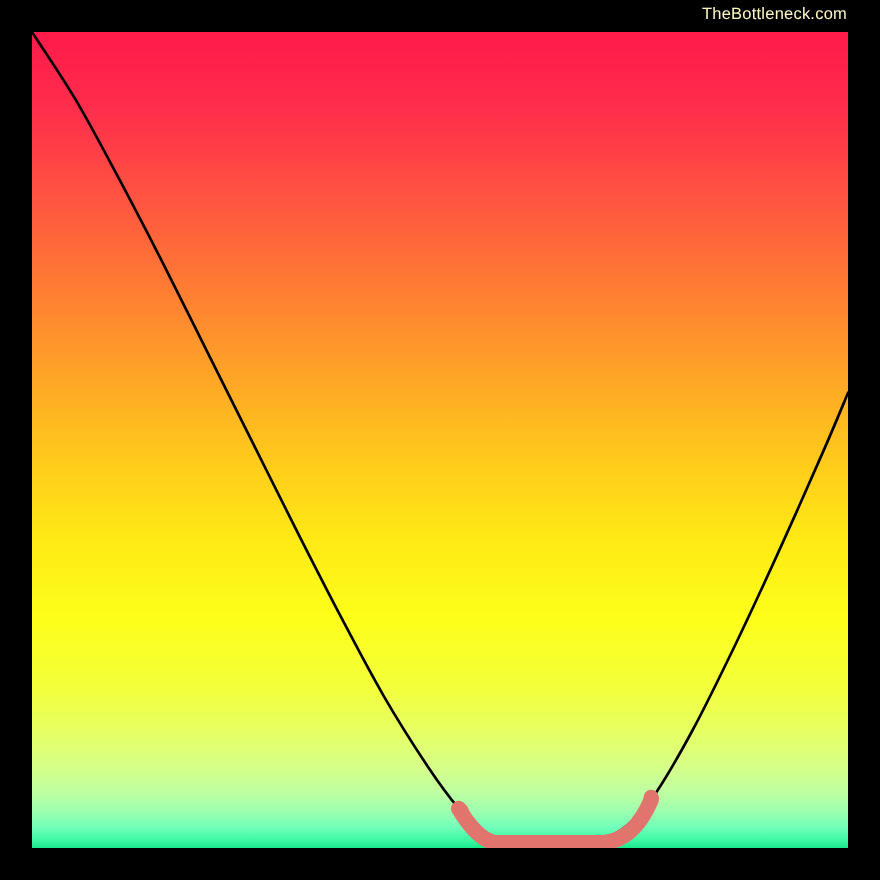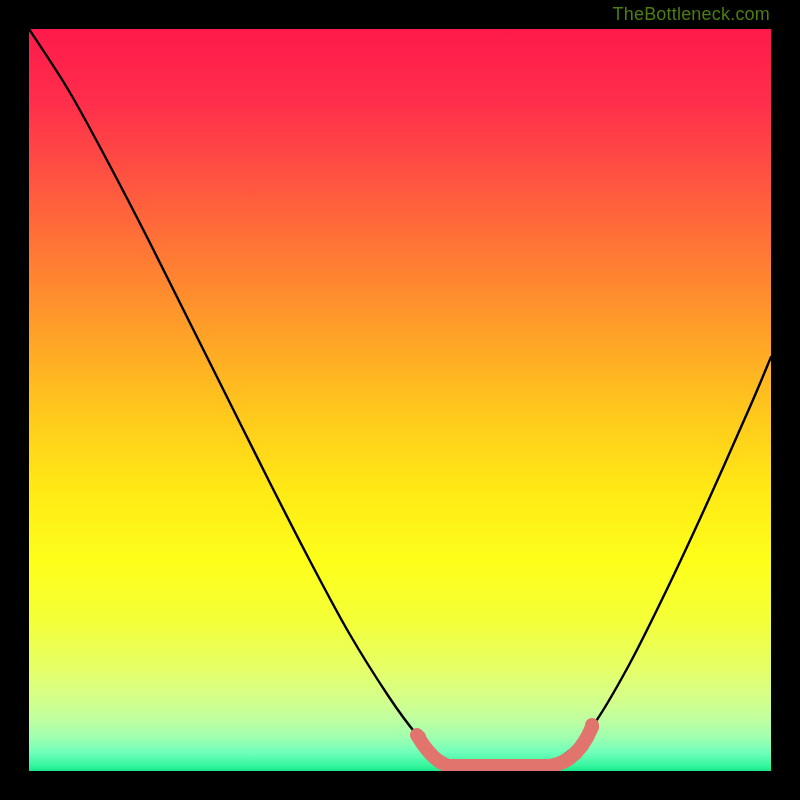--- a/index.html
+++ b/index.html
@@ -30,22 +30,22 @@
     inset: 0;
   }
   .curve-svg {
     position: absolute;
     inset: 0;
   }
   .watermark {
     position: absolute;
     top: 4px;
     right: 30px;
-    color: #4d7c0f;
-    font-size: 18px;
+    color: #fef9c3;
+    font-size: 15px;
     font-weight: 500;
     letter-spacing: 0.2px;
   }
 </style>
 </head>
 <body>
 
 <div class="stage">
 
   <div class="plot-area">

